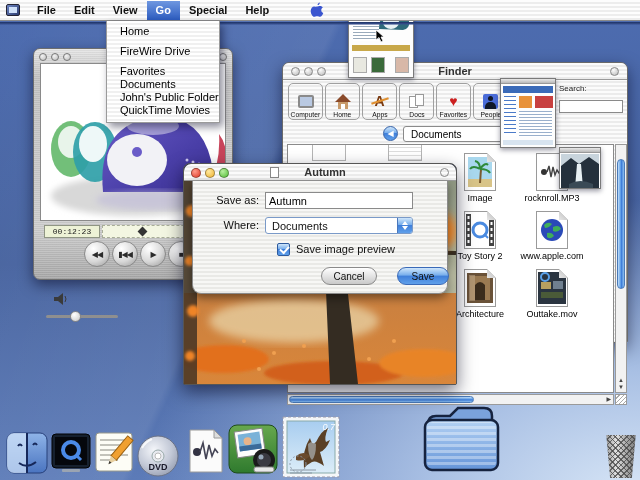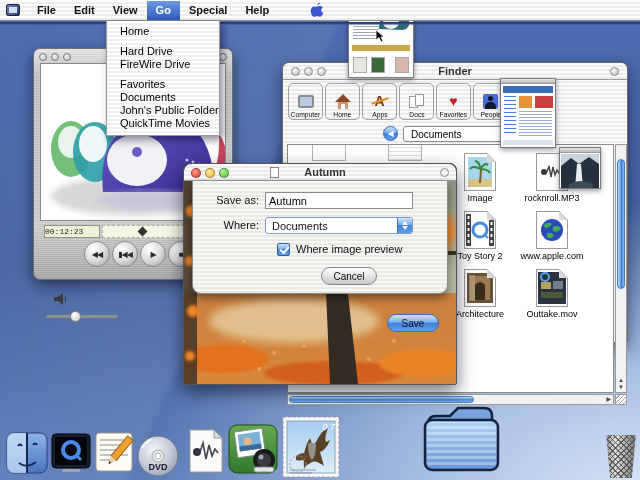--- a/index.html
+++ b/index.html
@@ -42,21 +42,21 @@
     border:1px solid #6e6e6e; box-shadow:0 5px 14px rgba(0,0,25,.5);
     background:
       repeating-linear-gradient(180deg, rgba(255,255,255,.12) 0 1px, rgba(0,0,0,.04) 1px 2px),
       linear-gradient(180deg,#e6e6e6,#c3c3c3 12%, #cecece 78%, #a8a8a8);
   }
   .qtdot { position:absolute; top:4px; width:8px; height:8px; border-radius:50%;
     border:1px solid #777; background:radial-gradient(circle at 35% 30%, #f2f2f2, #bfbfbf); }
   #qtvideo { left:6px; top:14px; width:186px; height:158px; background:#fff; border:1px solid #8a8a8a; overflow:hidden; }
   #qttime { left:10px; top:176px; width:180px; height:13px; display:flex; }
   #qtclock { width:56px; height:13px; background:#edf2d6; border:1px solid #8f9583; font-size:8px;
-    line-height:12px; color:#222; font-family:"Liberation Mono", monospace; position:relative; }
+    line-height:12px; text-align:center; color:#222; font-family:"Liberation Mono", monospace; position:relative; }
   #qttrack { flex:1; height:13px; margin-left:2px; background:#f3f6e2; border:1px dashed #a9ae98; position:relative; }
   #qthead { position:absolute; left:30%; top:2px; width:7px; height:7px; background:#333; transform:rotate(45deg); }
   .qtbtn { position:absolute; top:192px; width:26px; height:26px; border-radius:50%;
     background:radial-gradient(circle at 35% 28%, #ffffff, #d8d8d8 55%, #999); border:1px solid #8a8a8a;
     color:#2a2a2a; font-size:8px; text-align:center; line-height:25px; letter-spacing:-1px; }
   #qtspk { left:20px; top:244px; }
   #qtvol { left:12px; top:266px; width:72px; height:3px; background:#8f8f8f; border-radius:2px; position:absolute; }
   #qtknob { position:absolute; left:24px; top:-4px; width:11px; height:11px; border-radius:50%;
     background:radial-gradient(circle at 35% 30%, #fff, #c9c9c9); border:1px solid #888; }
 
@@ -119,21 +119,21 @@
   #saveinput { position:absolute; left:72px; top:0; width:148px; height:17px; border:1px solid #8a8a8a;
     background:#fff; font-size:11px; padding-left:3px; font-family:"Liberation Sans", sans-serif; }
   #wherepopup { position:absolute; left:72px; top:0; width:148px; height:17px; background:#fff;
     border:1px solid #7a9ac8; border-radius:3px; line-height:16px; padding-left:6px; }
   #chk { position:absolute; left:84px; top:1px; width:13px; height:13px; border:1px solid #2c5a9e; border-radius:2px; }
   #chk:after { content:""; position:absolute; left:2px; top:2px; width:7px; height:4px;
     border-left:2px solid #fff; border-bottom:2px solid #fff; transform:rotate(-48deg); }
   #chklabel { position:absolute; left:103px; line-height:15px; }
   .pill { position:absolute; top:0; height:18px; border-radius:9px; font-size:10px; text-align:center; line-height:17px; color:#111; }
   #cancelbtn { left:128px; width:56px; border:1px solid #8a8a8a; background:linear-gradient(180deg,#ffffff,#c9c9c9); }
-  #savebtn { left:194px; width:52px; border:1px solid #3a6ab8;margin-top:47px; }
+  #savebtn { left:204px; width:52px; border:1px solid #3a6ab8; }
 
   
   .dk { position:absolute; bottom:2px; z-index:40; }
   .miniwin { background:#fdfdfd; border:1px solid #7a7a7a; box-shadow:0 2px 5px rgba(0,0,30,.4); position:relative; overflow:hidden; }
   .minibar { height:5px; background:linear-gradient(180deg,#e8e8e8,#b9b9b9); border-bottom:1px solid #999; }
   #dk-trash { background:
       repeating-linear-gradient(45deg, rgba(70,70,70,.75) 0 1px, rgba(0,0,0,0) 1px 4px),
       repeating-linear-gradient(-45deg, rgba(70,70,70,.75) 0 1px, rgba(0,0,0,0) 1px 4px),
       linear-gradient(90deg,#8f8f8f,#e2e2e2 35%,#9a9a9a 75%,#787878);
     clip-path:polygon(4% 2%, 96% 2%, 84% 100%, 16% 100%); border-radius:3px; }
@@ -261,20 +261,24 @@
         <span style="display:block;position:relative;width:18px;height:16px">
           <span style="position:absolute;left:1px;top:0;width:4px;height:4px;border-radius:50%;border:1px solid #888"></span>
           <span style="position:absolute;left:7px;top:0;width:4px;height:4px;border-radius:50%;border:1px solid #888"></span>
           <span style="position:absolute;left:13px;top:0;width:4px;height:4px;border-radius:50%;background:#3a6ac8"></span>
           <span style="position:absolute;left:1px;top:7px;width:15px;height:8px;border-radius:50%;border:1px solid #555"></span>
           <span style="position:absolute;left:7px;top:9px;width:4px;height:4px;border-radius:50%;background:#444"></span>
         </span>
         </span>
       <span class="lbl">View</span>
     </div>
+  </div>
+  <div id="fsearch">
+    <div class="lbl">Search:</div>
+    <input value="" style="">
   </div>
 
   <div id="fpath" class="abs">
     <div id="backbtn" class="aqua">◀</div>
     <div id="fpopup">
       <span>Documents</span>
       <span class="stepper aqua">
           <span class="tri-u"></span>
           <span class="tri-d"></span>
         </span>
@@ -450,33 +454,32 @@
       <div id="wherepopup">
         <span>Documents</span>
         <span class="stepper aqua">
             <span class="tri-u"></span>
             <span class="tri-d"></span>
           </span>
       </div>
     </div>
     <div class="srow" style="top:61px">
       <span id="chk" class="aqua"></span>
-      <span id="chklabel">Where image preview</span>
+      <span id="chklabel">Save image preview</span>
     </div>
     <div class="srow" style="top:86px">
       <div id="cancelbtn" class="pill">Cancel</div>
       <div id="savebtn" class="pill aqua">Save</div>
     </div>
   </div>
 </div>
 
 <div id="gomenu" class="abs">
   <div class="gmi">Home</div>
   <div class="gsep"></div>
-  <div class="gmi">Hard Drive</div>
   <div class="gmi">FireWire Drive</div>
   <div class="gsep"></div>
   <div class="gmi">Favorites</div>
   <div class="gmi">Documents</div>
   <div class="gmi">John's Public Folder</div>
   <div class="gmi">QuickTime Movies</div>
 </div>
 
 <div id="menubar" class="abs">
   <span class="sysicon"></span>

